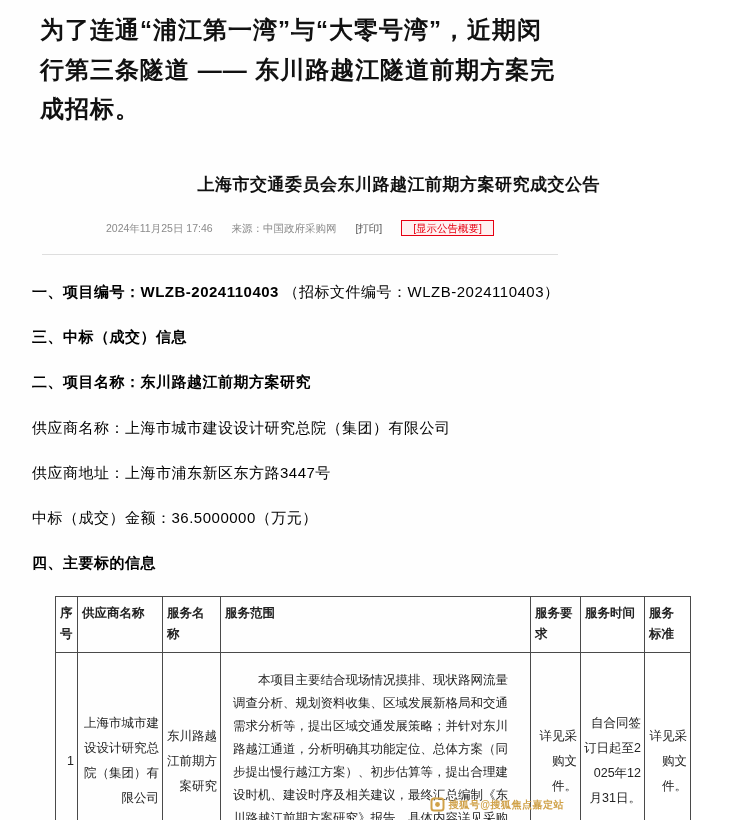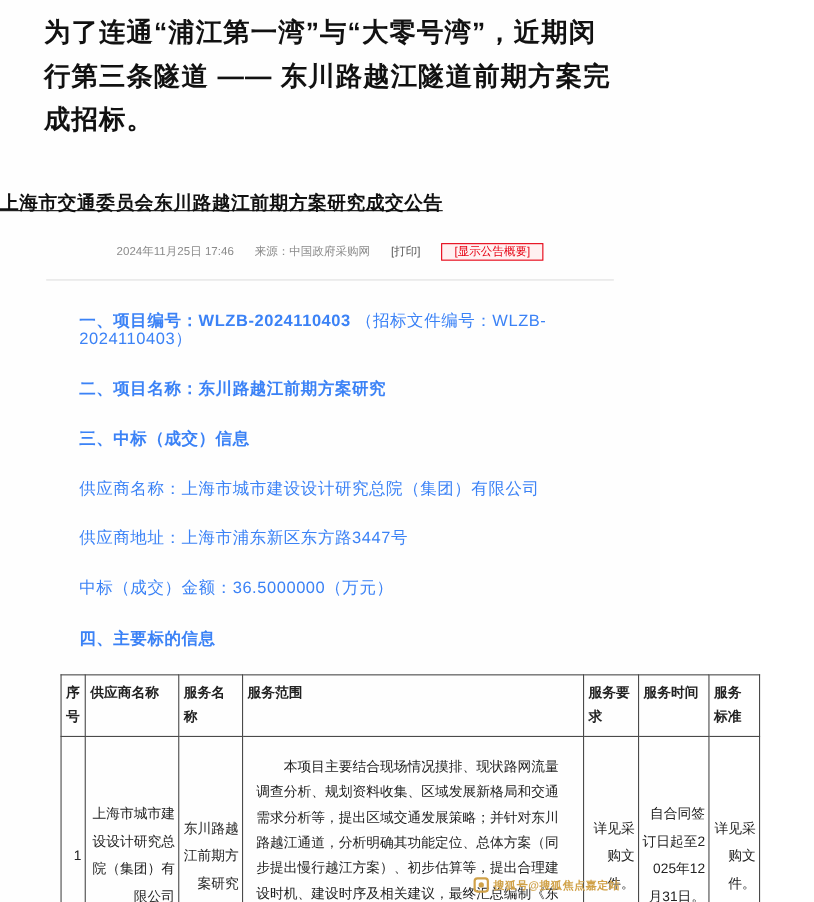--- a/index.html
+++ b/index.html
@@ -17,26 +17,25 @@
     font-size: 24px;
     font-weight: 700;
     line-height: 1.65;
     letter-spacing: 1px;
     color: #111;
     padding: 0 40px;
   }
 
   .ann-title {
     margin-top: 44px;
-    text-align: left;
+    text-align: right;
     font-size: 17px;
     font-weight: 700;
     color: #111;
     letter-spacing: 0.5px;
-    text-decoration: underline;
   }
 
   .meta {
     margin-top: 26px;
     text-align: center;
     font-size: 10.5px;
     color: #8a8a8a;
   }
   .meta > span { margin: 0 8px; }
   .meta .print { color: #555; cursor: pointer; }
@@ -47,21 +46,21 @@
     padding: 1px 11px;
     cursor: pointer;
   }
 
   .divider {
     border: none;
     border-top: 1px solid #dedede;
     margin: 18px 42px 0 42px;
   }
 
-  .sections { padding: 0 72px; font-size: 15px; color: #3b82f6; letter-spacing: 0.5px; }
+  .sections { padding: 0 32px; font-size: 15px; color: #000000; letter-spacing: 0.5px; }
   .sections p { margin-top: 28px; line-height: 1.15; }
   .sections p.bold { font-weight: 700; }
   .sections strong { font-weight: 700; }
 
   .info-table {
     margin: 24px auto 0 55px;
     width: 635px;
     border-collapse: collapse;
     table-layout: fixed;
     font-size: 12.5px;
@@ -121,22 +120,22 @@
     <span>2024年11月25日 17:46</span>
     <span>来源：中国政府采购网</span>
     <span class="print">[打印]</span>
     <span class="summary">[显示公告概要]</span>
   </div>
 
   <hr class="divider">
 
   <div class="sections">
     <p><strong>一、项目编号：WLZB-2024110403</strong><span> （招标文件编号：WLZB-2024110403）</span></p>
+    <p class="bold">三、中标（成交）信息</p>
     <p class="bold">二、项目名称：东川路越江前期方案研究</p>
-    <p class="bold">三、中标（成交）信息</p>
     <p>供应商名称：上海市城市建设设计研究总院（集团）有限公司</p>
     <p>供应商地址：上海市浦东新区东方路3447号</p>
     <p>中标（成交）金额：36.5000000（万元）</p>
     <p class="bold">四、主要标的信息</p>
   </div>
 
   <table class="info-table">
     <colgroup>
       <col style="width:22px">
       <col style="width:85px">

